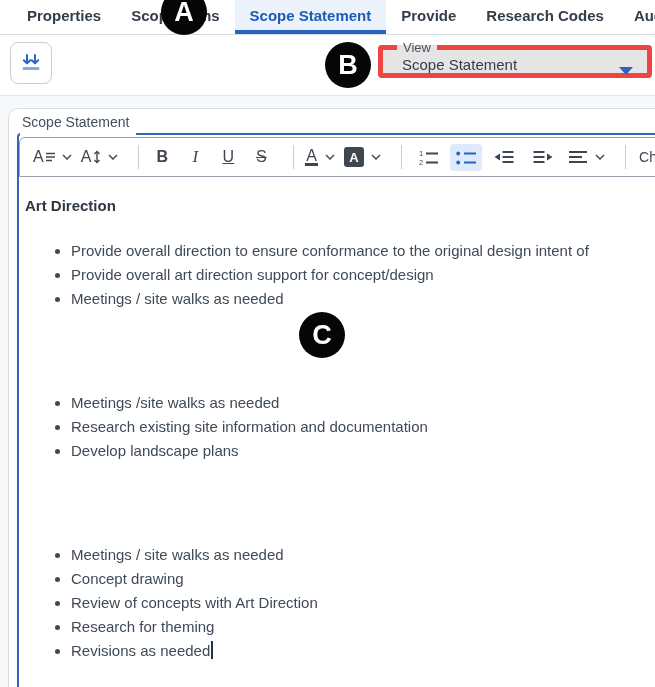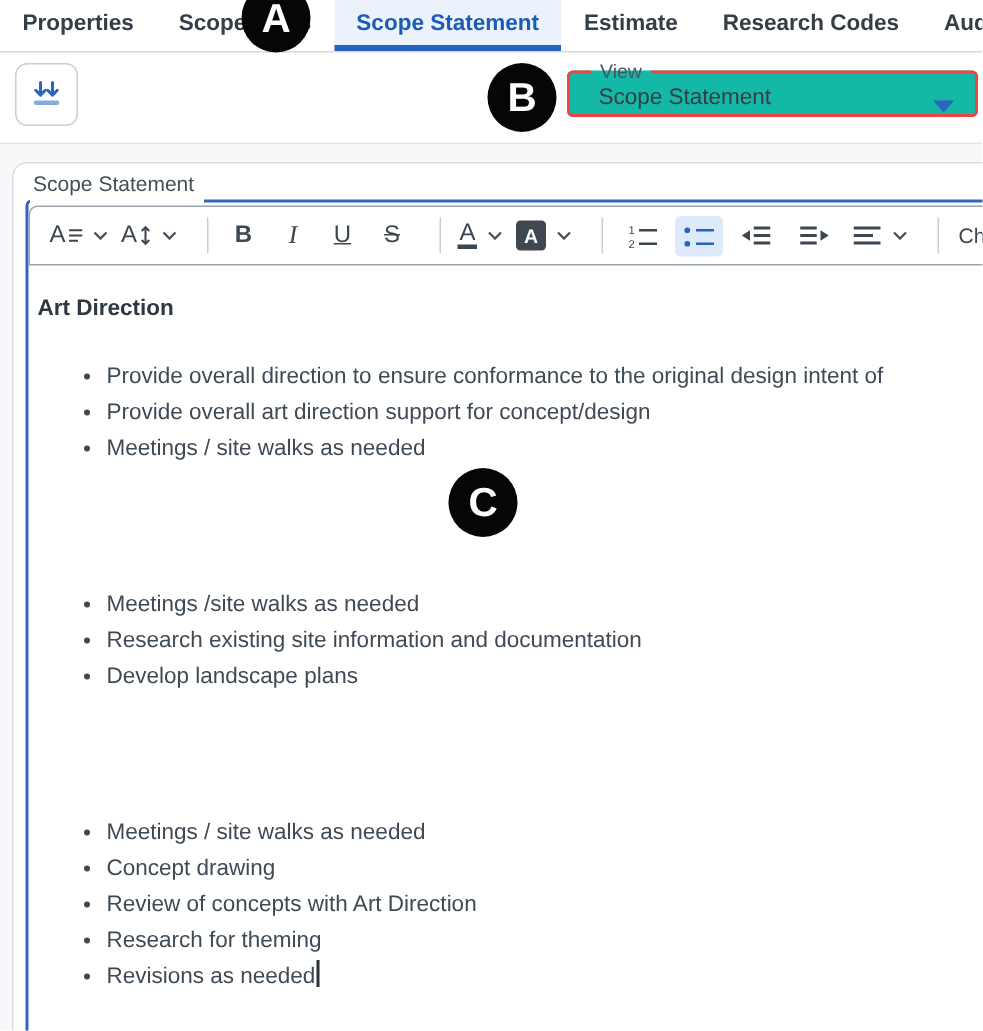--- a/index.html
+++ b/index.html
@@ -7,21 +7,21 @@
   body {
     position: relative;
     overflow: hidden;
     font-family: "Liberation Sans", sans-serif;
     background: #ffffff;
     color: #3f4a55;
   }
   
   .tab-bar {
     position:absolute; top:0; left:0; right:0; height:35px;
-    display:flex; align-items:stretch; 
+    display:flex; align-items:stretch; padding-left:12px;
     border-bottom:1px solid #d5dade; background:#fff; z-index:5;
   }
   .tab {
     display:flex; align-items:center; padding:0 15px;
     font-size:15px; font-weight:600; color:#333e49;
     border-bottom:4px solid transparent; cursor:pointer; white-space:nowrap;
   }
   .tab.active {
     background:#ebf2fb; color:#1d5cb4; border-bottom-color:#2563c0; font-weight:700;
   }
@@ -30,21 +30,21 @@
     position:absolute; top:35px; left:0; right:0; height:61px;
     background:#fff; border-bottom:1px solid #e3e7eb; z-index:4;
   }
   .import-btn {
     position:absolute; left:10px; top:7px; width:42px; height:42px;
     border:1px solid #c9cfd6; border-radius:8px; background:#fff;
     display:flex; align-items:center; justify-content:center; cursor:pointer;
   }
   .view-field {
     position:absolute; left:378px; top:5px; width:274px; height:38px;
-    border:2px solid #ef4444; border-radius:4px; background:#14b8a6;
+    border:5px solid #ef4444; border-radius:4px; background:#e5e5e5;
   }
   .view-field legend {
     margin-left:14px; padding:0 6px; font-size:13px; color:#4a545e;
   }
   .view-value { padding:1px 0 0 19px; font-size:15px; color:#333d47; }
   .view-arrow {
     position:absolute; right:14px; top:12px; width:0; height:0;
     border-left:7px solid transparent; border-right:7px solid transparent;
     border-top:8px solid #2a65c0; cursor:pointer;
   }
@@ -109,21 +109,21 @@
   .badge-c { left:299px; top:312px; }
   svg { display:block; }
 </style>
 </head>
 <body>
 
 <nav class="tab-bar">
     <div class="tab">Properties</div>
     <div class="tab">Scope Items</div>
     <div class="tab active">Scope Statement</div>
-    <div class="tab">Estimate</div>
+    <div class="tab">Provide</div>
     <div class="tab">Research Codes</div>
     <div class="tab">Audit</div>
   </nav>
 
 <div class="action-bar">
   <button class="import-btn">
     <span>
       <svg width="24" height="24" viewBox="0 0 24 24">
         <g stroke="#2a65c0" stroke-width="2" fill="none" stroke-linecap="round" stroke-linejoin="round">
           <path d="M8 4v8"></path>

